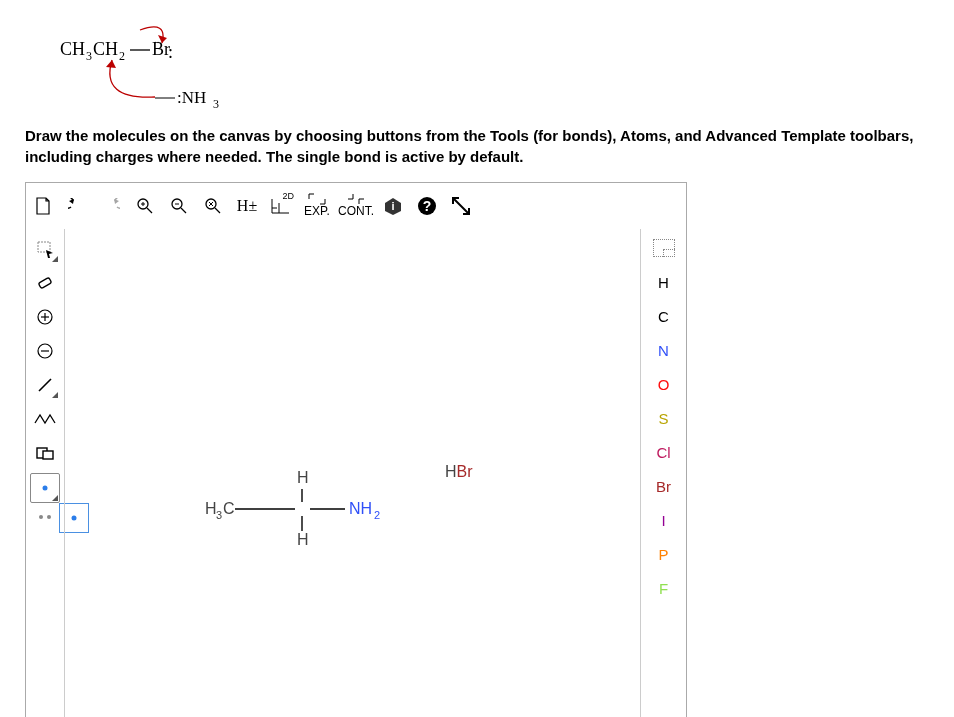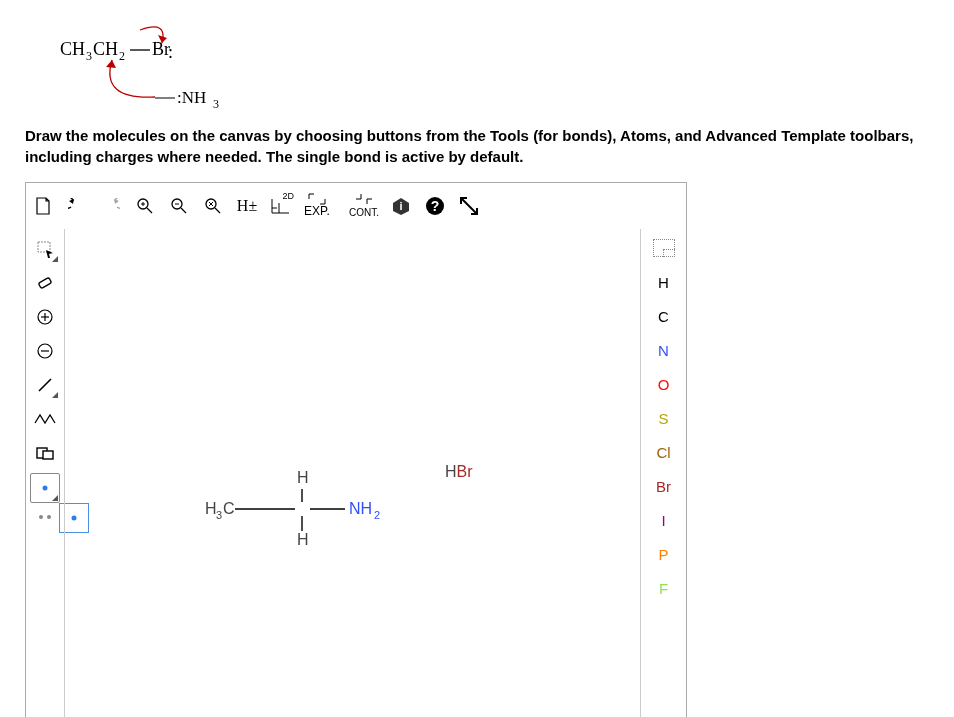--- a/index.html
+++ b/index.html
@@ -91,21 +91,21 @@
     align-items: center;
     justify-content: center;
     font-size: 15px;
     ;
   }
   .atom-H { color: #000; }
   .atom-C { color: #000; }
   .atom-N { color: #3050F8; }
   .atom-O { color: #FF0D0D; }
   .atom-S { color: #b8a400; }
-  .atom-Cl{ color: #a16207; }
+  .atom-Cl{ color: #be185d; }
   .atom-Br{ color: #A62929; }
   .atom-I { color: #940094; }
   .atom-P { color: #FF8000; }
   .atom-F { color: #90E050; }
   .periodic-icon {
     width:20px;height:16px;
     border:1px dotted #888;
     position:relative;
   }
   .periodic-icon::after{
@@ -204,21 +204,21 @@
           <line x1="10" y1="7" x2="10" y2="17" stroke="#000"></line>
         </svg>
       <span style="position:absolute;top:0;right:2px;font-size:9px;font-weight:normal">2D</span>
     </div>
     <div class="tool-btn" style="width:34px;position:relative;font-size:12px;">
       <span style="position:absolute;bottom:3px">EXP.</span>
       <svg width="18" height="12" style="position:absolute;top:2px">
           <path d="M1 1 h5 M1 1 v5 M17 11 h-5 M17 11 v-5" stroke="#000" fill="none"></path>
         </svg>
     </div>
-    <div class="tool-btn" style="width:36px;position:relative;font-size:10px;margin-left:8px;">
+    <div class="tool-btn" style="width:36px;position:relative;font-size:12px;">
       <span style="position:absolute;bottom:3px">CONT.</span>
       <svg width="18" height="12" style="position:absolute;top:2px">
           <path d="M6 6 h-5 M6 6 v-5 M12 6 h5 M12 6 v5" stroke="#000" fill="none"></path>
         </svg>
     </div>
     <div class="tool-btn">
       <svg width="18" height="18">
           <polygon points="9,1 17,6 17,14 9,18 1,14 1,6" fill="#333"></polygon>
           <text x="9" y="13" text-anchor="middle" fill="#fff" font-size="11" font-weight="bold">i</text>
         </svg>

